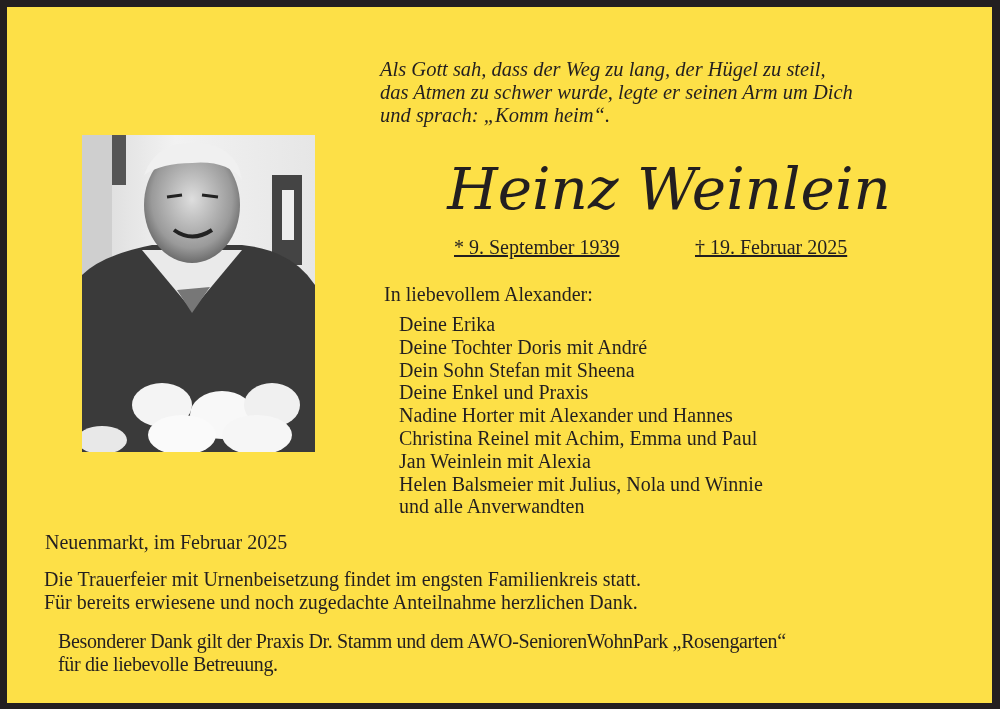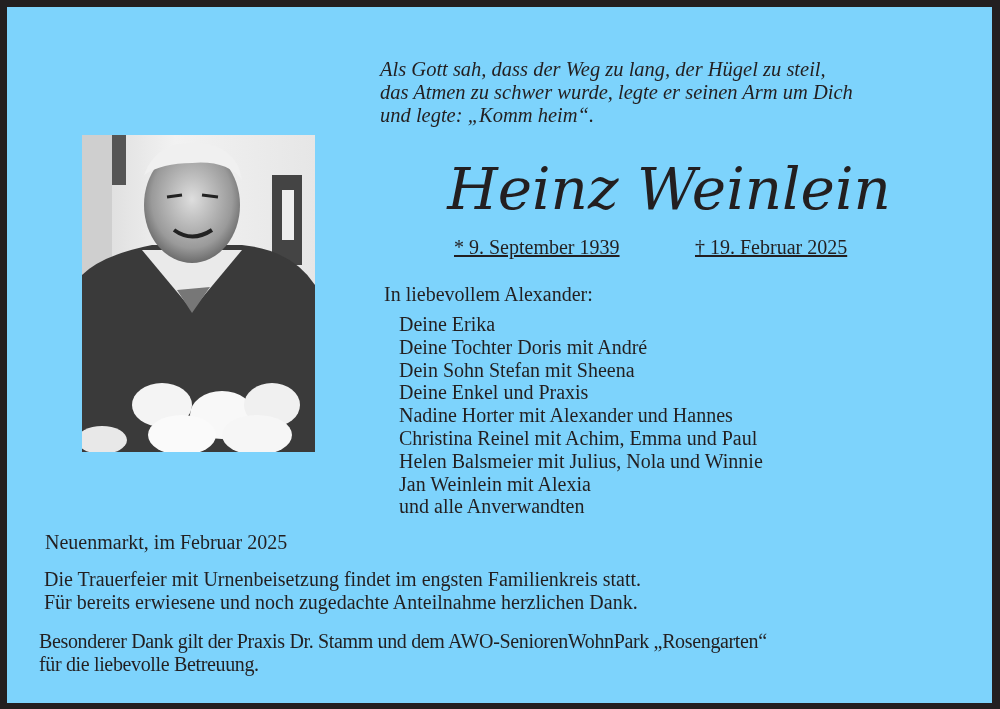--- a/index.html
+++ b/index.html
@@ -1,44 +1,44 @@
 <!DOCTYPE html>
 <html><head>
 <meta charset="utf-8">
 <style>
   html, body { margin:0; padding:0; }
   body { width:1000px; height:709px; background:#231f20; position:relative; overflow:hidden; }
-  .frame { position:absolute; left:7px; top:7px; width:985px; height:696px; background:#7dd3fc; }
+  .frame { position:absolute; left:7px; top:7px; width:985px; height:696px; background:#fde047; }
   .serif { font-family:"Liberation Serif","DejaVu Serif",serif; color:#231f20; }
   .quote { position:absolute; left:373px; top:51px; font-style:italic; font-size:20.5px; line-height:23px; }
   .quote div { white-space:nowrap; }
   .name { position:absolute; left:432px; top:140px; width:460px; height:80px; }
   .name svg { width:100%; height:100%; }
   .dates { position:absolute; top:229px; font-size:20px; white-space:nowrap;text-decoration:underline; }
   .born { left:447px; }
   .died { left:688px; }
   .photo { position:absolute; left:75px; top:128px; width:233px; height:317px; background:#bbb; overflow:hidden; }
   .gedenken { position:absolute; left:377px; top:276px; font-size:20px; white-space:nowrap; }
   .mourners { position:absolute; left:392px; top:306px; font-size:20px; line-height:22.8px; }
   .mourners div { white-space:nowrap; }
   .place { position:absolute; left:38px; top:524px; font-size:20px; white-space:nowrap; }
   .notes { position:absolute; left:37px; top:561px; font-size:20px; line-height:22.5px; }
   .notes div { white-space:nowrap; }
-  .thanks { position:absolute; left:32px; top:623px; font-size:20px; line-height:22.5px; letter-spacing:-0.35px; }
+  .thanks { position:absolute; left:51px; top:623px; font-size:20px; line-height:22.5px; letter-spacing:-0.35px; }
   .thanks div { white-space:nowrap; }
 </style>
 </head>
 <body>
 
 <div class="frame">
 
   <div class="quote serif">
     <div>Als Gott sah, dass der Weg zu lang, der Hügel zu steil,</div>
     <div>das Atmen zu schwer wurde, legte er seinen Arm um Dich</div>
-    <div>und legte: „Komm heim“.</div>
+    <div>und sprach: „Komm heim“.</div>
   </div>
 
   <div class="photo">
     <svg viewBox="0 0 233 317" width="233" height="317">
       <defs>
         <linearGradient id="bg" x1="0" y1="0" x2="1" y2="0">
           <stop offset="0" stop-color="#d8d8d8"></stop>
           <stop offset="0.4" stop-color="#f2f2f2"></stop>
           <stop offset="1" stop-color="#e6e6e6"></stop>
         </linearGradient>
@@ -84,22 +84,22 @@
 
   <div class="gedenken serif">In liebevollem Alexander:</div>
 
   <div class="mourners serif">
     <div>Deine Erika</div>
     <div>Deine Tochter Doris mit André</div>
     <div>Dein Sohn Stefan mit Sheena</div>
     <div>Deine Enkel und Praxis</div>
     <div>Nadine Horter mit Alexander und Hannes</div>
     <div>Christina Reinel mit Achim, Emma und Paul</div>
+    <div>Jan Weinlein mit Alexia</div>
     <div>Helen Balsmeier mit Julius, Nola und Winnie</div>
-    <div>Jan Weinlein mit Alexia</div>
     <div>und alle Anverwandten</div>
   </div>
 
   <div class="place serif">Neuenmarkt, im Februar 2025</div>
 
   <div class="notes serif">
     <div>Die Trauerfeier mit Urnenbeisetzung findet im engsten Familienkreis statt.</div>
     <div>Für bereits erwiesene und noch zugedachte Anteilnahme herzlichen Dank.</div>
   </div>
 

